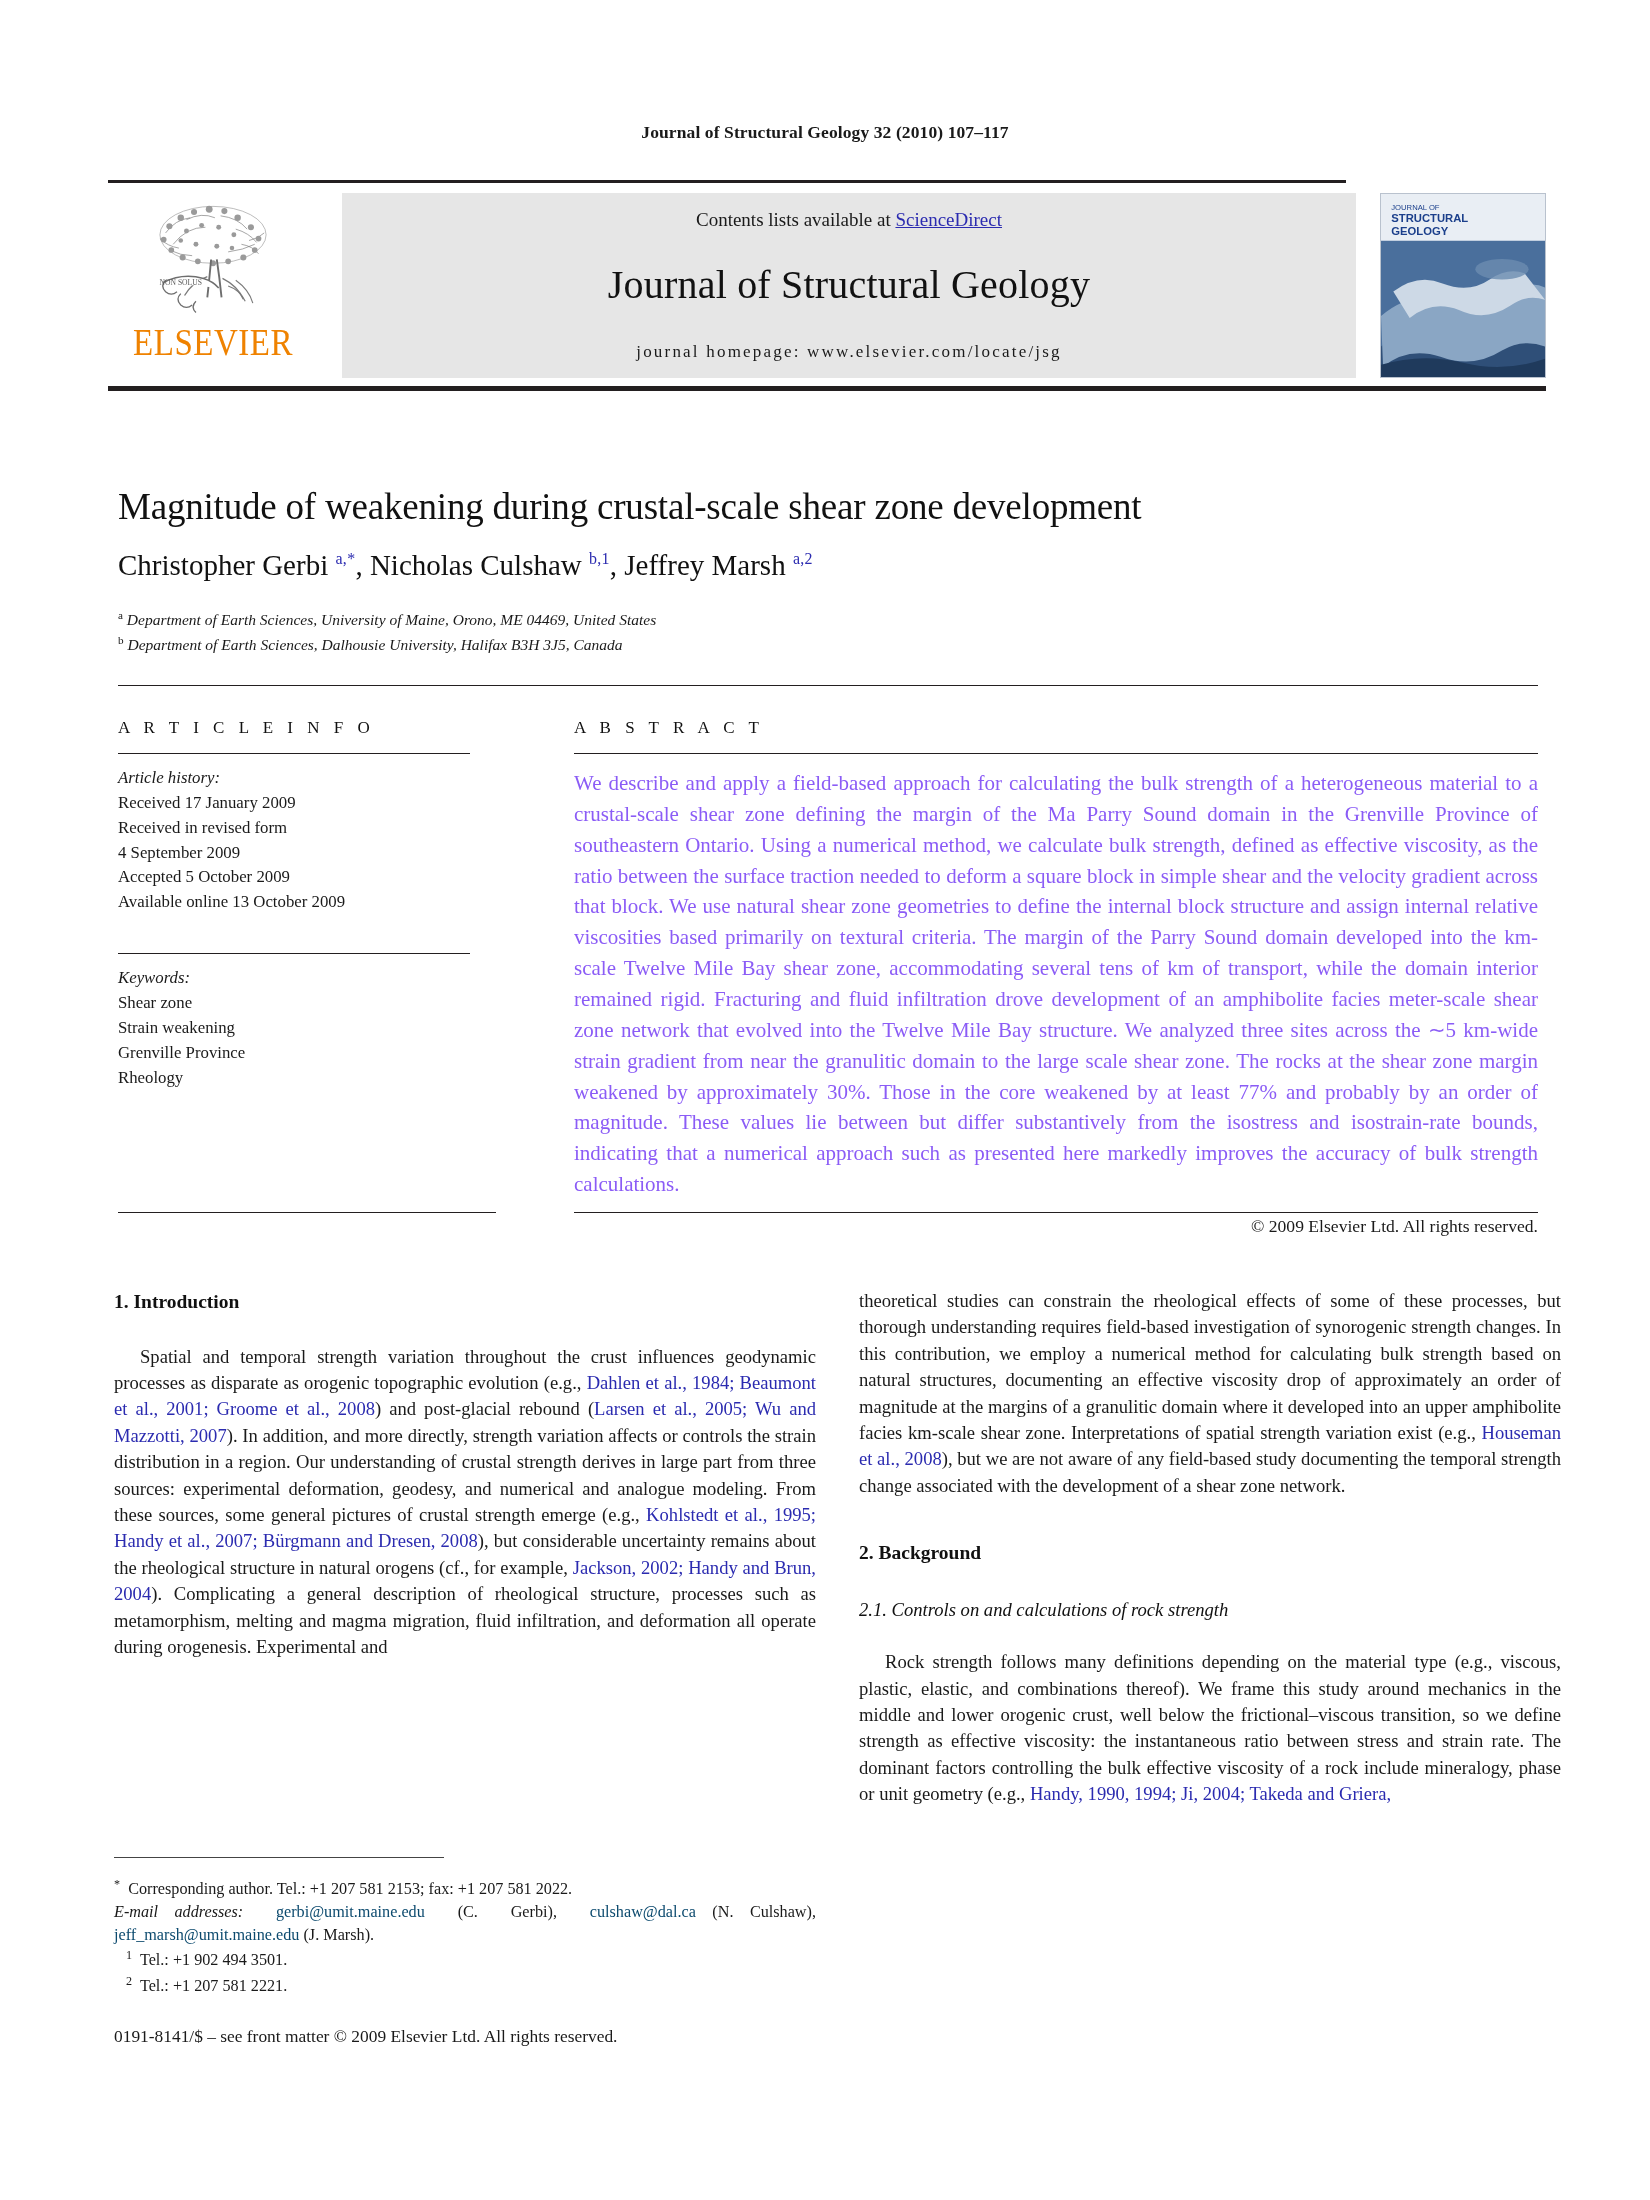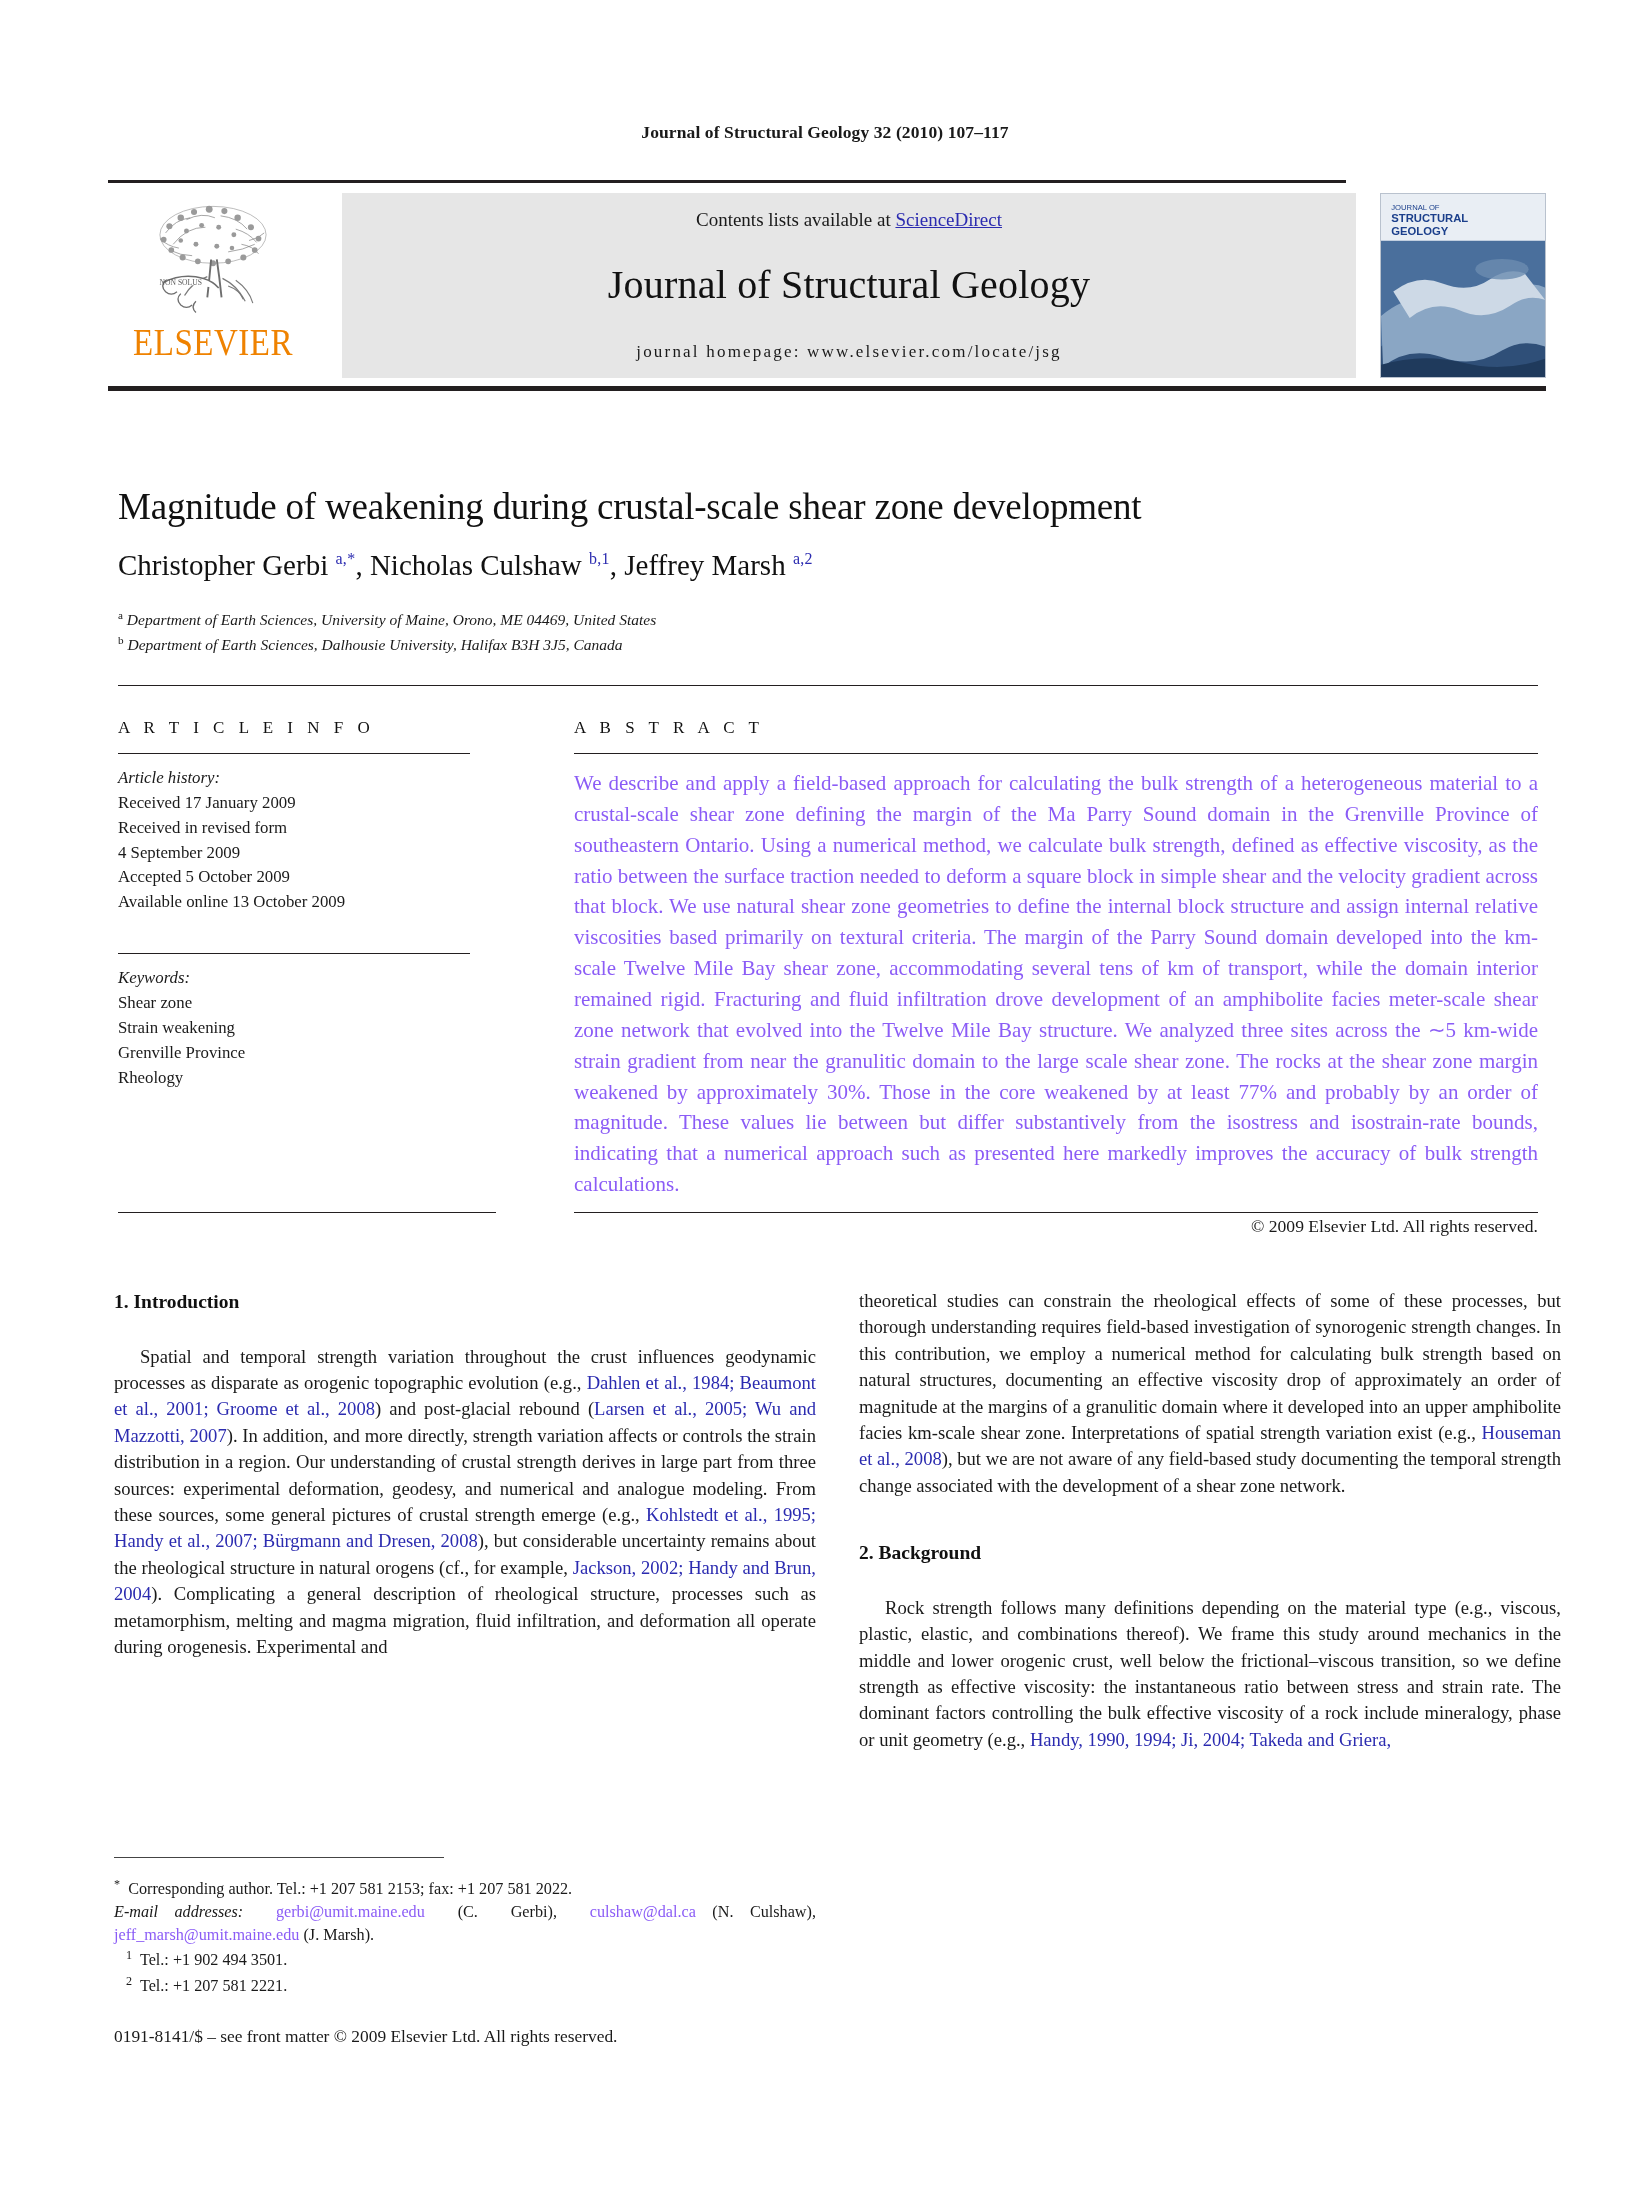--- a/index.html
+++ b/index.html
@@ -301,21 +301,21 @@
   }
   .footnotes .fn {
     text-indent: 0;
     margin: 0;
   }
   .footnotes .fn-star { padding-left: 18px; text-indent: -18px; }
   .footnotes .fn-num { padding-left: 26px; text-indent: -14px; }
   .footnotes sup { font-size: 0.75em; vertical-align: super; }
   .footnotes .it { font-style: italic; }
   .fn-email-row { text-indent: 0; }
-  .email { color: #8b5cf6; }
+  .email { color: #0c4a6e; }
   .frontmatter {
     position: absolute;
     top: 2023px;
     left: 114px;
     width: 900px;
     font-size: 17.4px;
     line-height: 1.5;
     color: #1a1a1a;
   }
 </style>
@@ -445,20 +445,21 @@
   <div class="abs-bottom-rule"></div>
 
   <div class="body-col left">
     <h2 class="head">1.  Introduction</h2>
     <p class="para">Spatial and temporal strength variation throughout the crust influences geodynamic processes as disparate as orogenic topographic evolution (e.g., <span class="cite">Dahlen et al., 1984; Beaumont et al., 2001; Groome et al., 2008</span>) and post-glacial rebound (<span class="cite">Larsen et al., 2005; Wu and Mazzotti, 2007</span>). In addition, and more directly, strength variation affects or controls the strain distribution in a region. Our understanding of crustal strength derives in large part from three sources: experimental deformation, geodesy, and numerical and analogue modeling. From these sources, some general pictures of crustal strength emerge (e.g., <span class="cite">Kohlstedt et al., 1995; Handy et al., 2007; Bürgmann and Dresen, 2008</span>), but considerable uncertainty remains about the rheological structure in natural orogens (cf., for example, <span class="cite">Jackson, 2002; Handy and Brun, 2004</span>). Complicating a general description of rheological structure, processes such as metamorphism, melting and magma migration, fluid infiltration, and deformation all operate during orogenesis. Experimental and</p>
   </div>
 
   <div class="body-col right">
     <p class="para cont">theoretical studies can constrain the rheological effects of some of these processes, but thorough understanding requires field-based investigation of synorogenic strength changes. In this contribution, we employ a numerical method for calculating bulk strength based on natural structures, documenting an effective viscosity drop of approximately an order of magnitude at the margins of a granulitic domain where it developed into an upper amphibolite facies km-scale shear zone. Interpretations of spatial strength variation exist (e.g., <span class="cite">Houseman et al., 2008</span>), but we are not aware of any field-based study documenting the temporal strength change associated with the development of a shear zone network.</p>
     <h2 class="head spaced">2.  Background</h2>
+    <h3 class="subhead">2.1.  Controls on and calculations of rock strength</h3>
     <p class="para">Rock strength follows many definitions depending on the material type (e.g., viscous, plastic, elastic, and combinations thereof). We frame this study around mechanics in the middle and lower orogenic crust, well below the frictional–viscous transition, so we define strength as effective viscosity: the instantaneous ratio between stress and strain rate. The dominant factors controlling the bulk effective viscosity of a rock include mineralogy, phase or unit geometry (e.g., <span class="cite">Handy, 1990, 1994; Ji, 2004; Takeda and Griera,</span></p>
   </div>
 
   <div class="footnote-rule"></div>
   <div class="footnotes">
     <p class="fn fn-star"><sup>*</sup>&nbsp; Corresponding author. Tel.: +1 207 581 2153; fax: +1 207 581 2022.</p>
     <p class="fn fn-email-row"><span class="it">E-mail addresses:</span>&nbsp; <span class="email">gerbi@umit.maine.edu</span> &nbsp;(C.&nbsp; Gerbi),&nbsp; <span class="email">culshaw@dal.ca</span> (N. Culshaw), <span class="email">jeff_marsh@umit.maine.edu</span> (J. Marsh).</p>
     <p class="fn fn-num"><sup>1</sup>&nbsp; Tel.: +1 902 494 3501.</p>
     <p class="fn fn-num"><sup>2</sup>&nbsp; Tel.: +1 207 581 2221.</p>
   </div>

